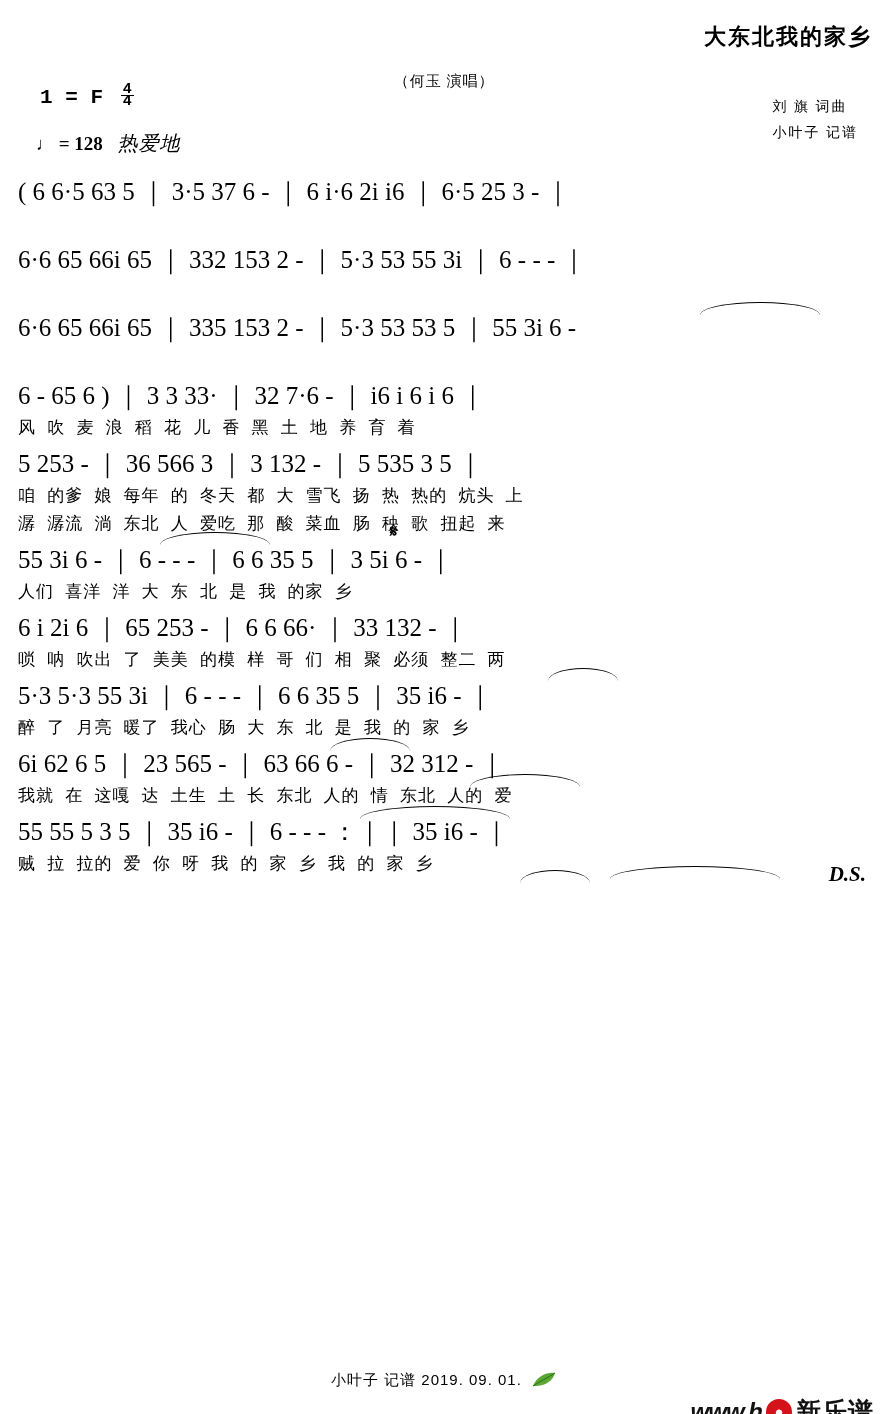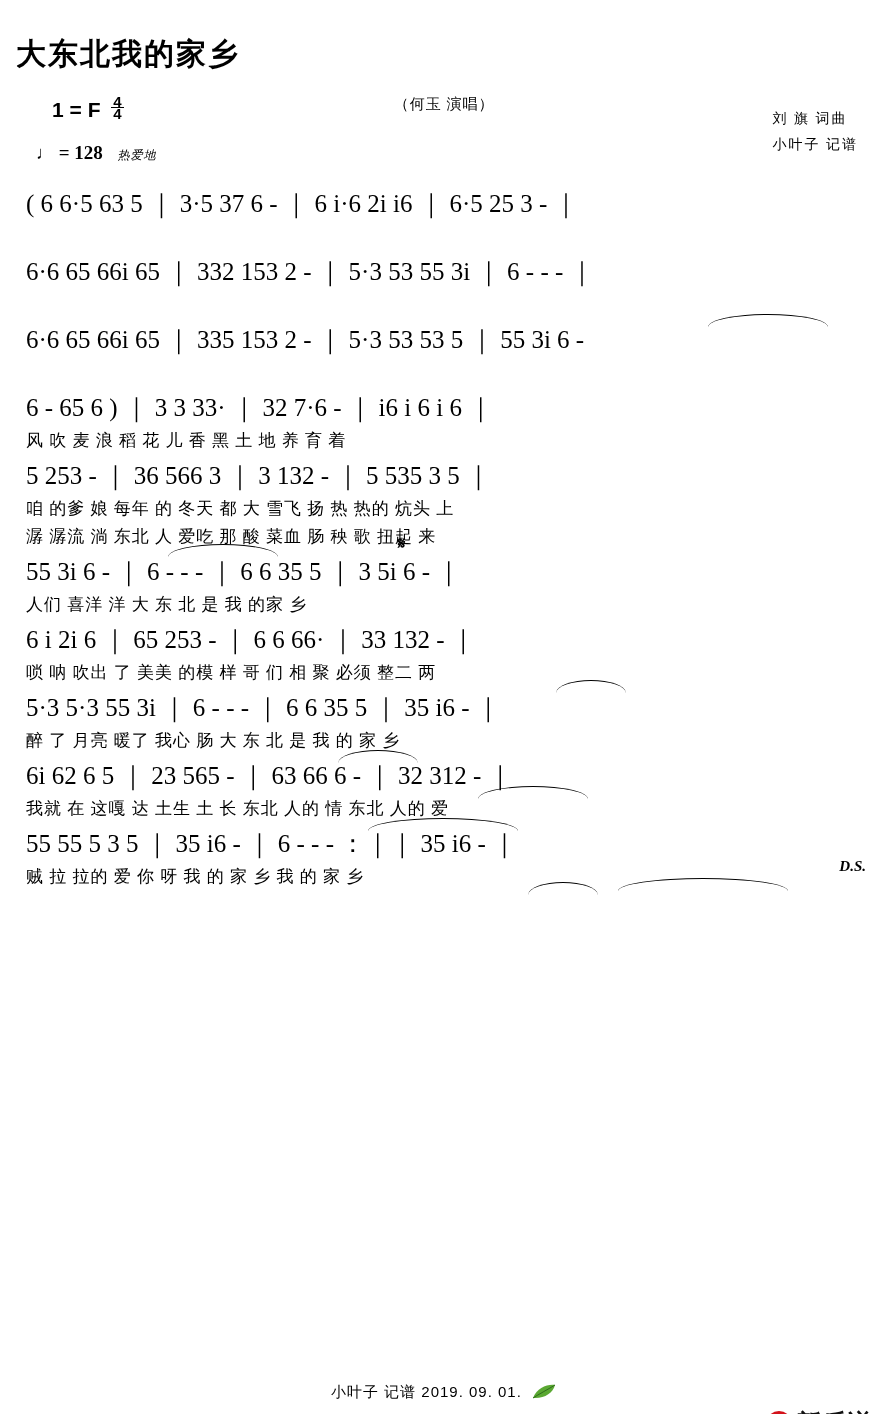--- a/index.html
+++ b/index.html
@@ -12,99 +12,99 @@
     overflow:hidden;
   }
   .sheet{
     position:relative;
     width:888px;height:1414px;
     box-sizing:border-box;
     padding:0 16px;
   }
   
   .title{
-    text-align:left;
-    font-size:30px;
+    text-align:right;
+    font-size:22px;
     font-weight:bold;
     letter-spacing:2px;
-    margin:34px 0 2px 0;
+    margin:22px 0 2px 0;
     font-family:"Liberation Sans", sans-serif;
   }
   .subtitle{
     text-align:center;
     font-size:15px;
     margin-top:20px;
     letter-spacing:1px;
   }
   .credits{
     position:absolute;
     right:30px;
     top:72px;
     font-size:14px;
     line-height:26px;
     text-align:left;
     letter-spacing:2px;
   }
   .keyline{
     position:absolute;
-    left:52px;
+    left:40px;
     top:62px;
     font-size:21px;
     font-weight:bold;
-    font-family:Liberation Sans, sans-serif;
+    font-family:Liberation Mono, monospace;
   }
   .keyline .frac{
     display:inline-block;
     vertical-align:-2px;
     text-align:center;
     font-size:15px;
     line-height:11px;
     margin-left:5px;
   }
   .keyline .frac .num{display:block;border-bottom:1.6px solid #000;padding:0 2px;}
   .keyline .frac .den{display:block;padding:0 2px;}
   .tempo{
     position:absolute;
     left:36px;
     top:108px;
     font-size:19px;
     font-weight:bold;
   }
   .tempo .note{font-size:18px;}
   .tempo .mood{
-    font-size:12px;
+    font-size:20px;
     font-weight:normal;
     font-style:italic;
     margin-left:10px;
     letter-spacing:1px;
   }
 
   
   .music{
     position:absolute;
-    left:8px;right:0;
+    left:0;right:0;
     top:150px;
   }
   .row{
     position:relative;
     padding:0 18px;
     margin-bottom:2px;
   }
   .notes{
     font-family:"Liberation Serif", serif;
     font-size:25px;
     letter-spacing:0px;
     white-space:nowrap;
     line-height:40px;
     height:40px;
     display:flex;
     align-items:center;
   }
   .lyrics{
-    font-family:Liberation Serif, serif;
+    font-family:Liberation Mono, monospace;
     font-size:17px;
     letter-spacing:1px;
     white-space:nowrap;
     height:26px;
     line-height:26px;
     display:flex;
     align-items:center;
   }
   .tie{
     position:absolute;
@@ -159,24 +159,25 @@
   }
   .wm-name{
     font-size:25px;
     font-weight:bold;
     color:#111;
     letter-spacing:1px;
   }
   .ds{
     position:absolute;
     right:22px;
-    font-size:15px;
+    font-size:21px;
     font-style:italic;
     font-weight:bold;
     font-family:"Liberation Serif", serif;
+    margin-top:16px;
   }
 </style>
 </head>
 <body>
 
 <div class="sheet">
 
   <div class="title">大东北我的家乡</div>
   <div class="subtitle">（何玉 演唱）</div>
 

